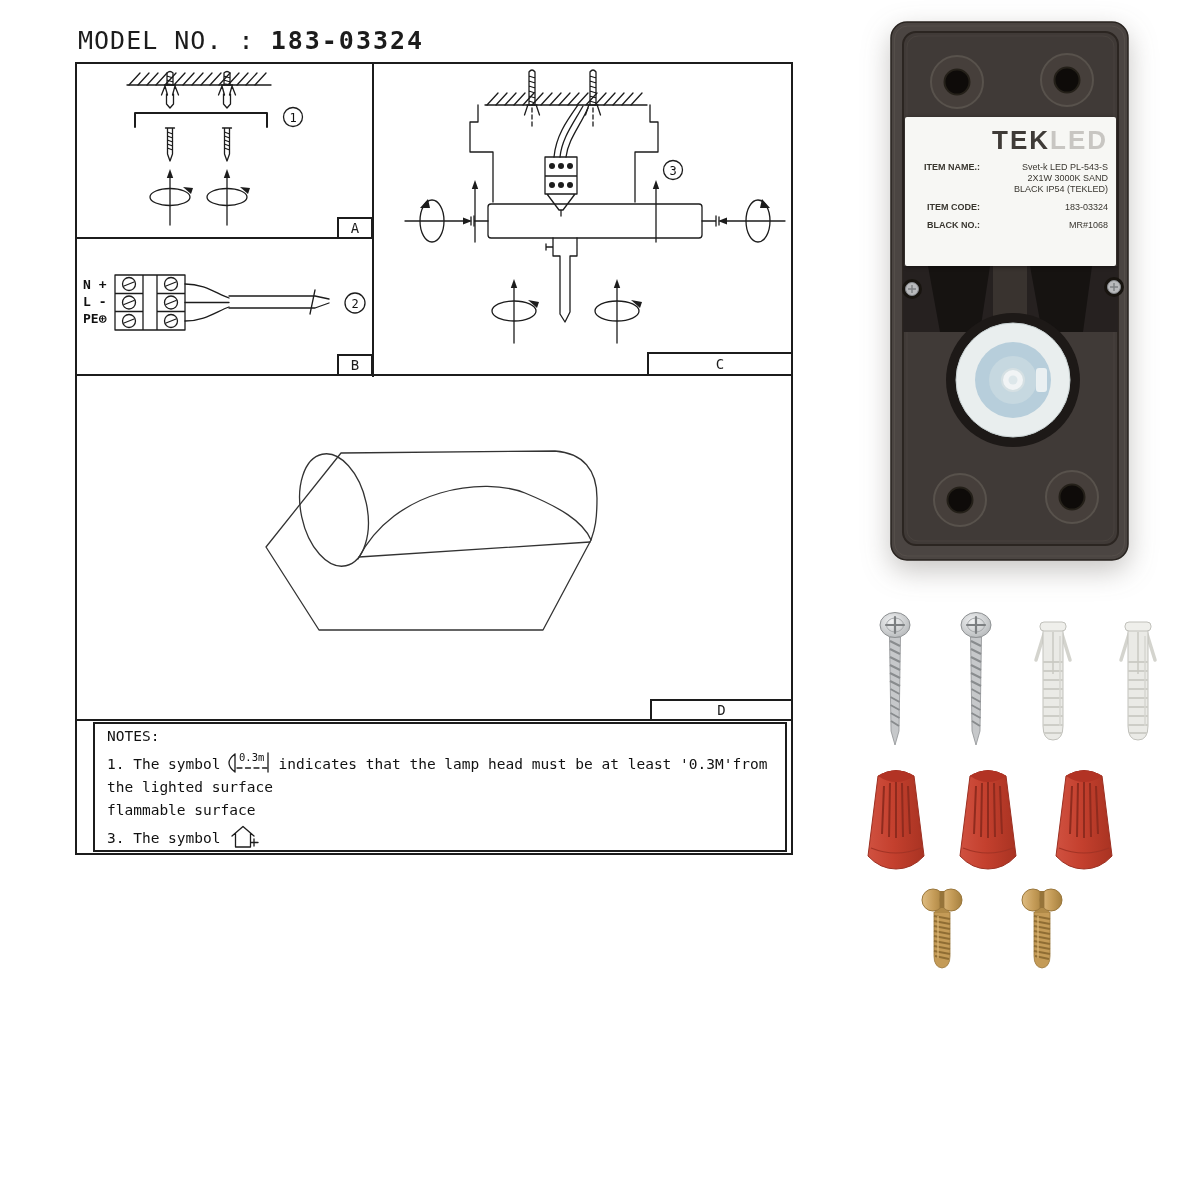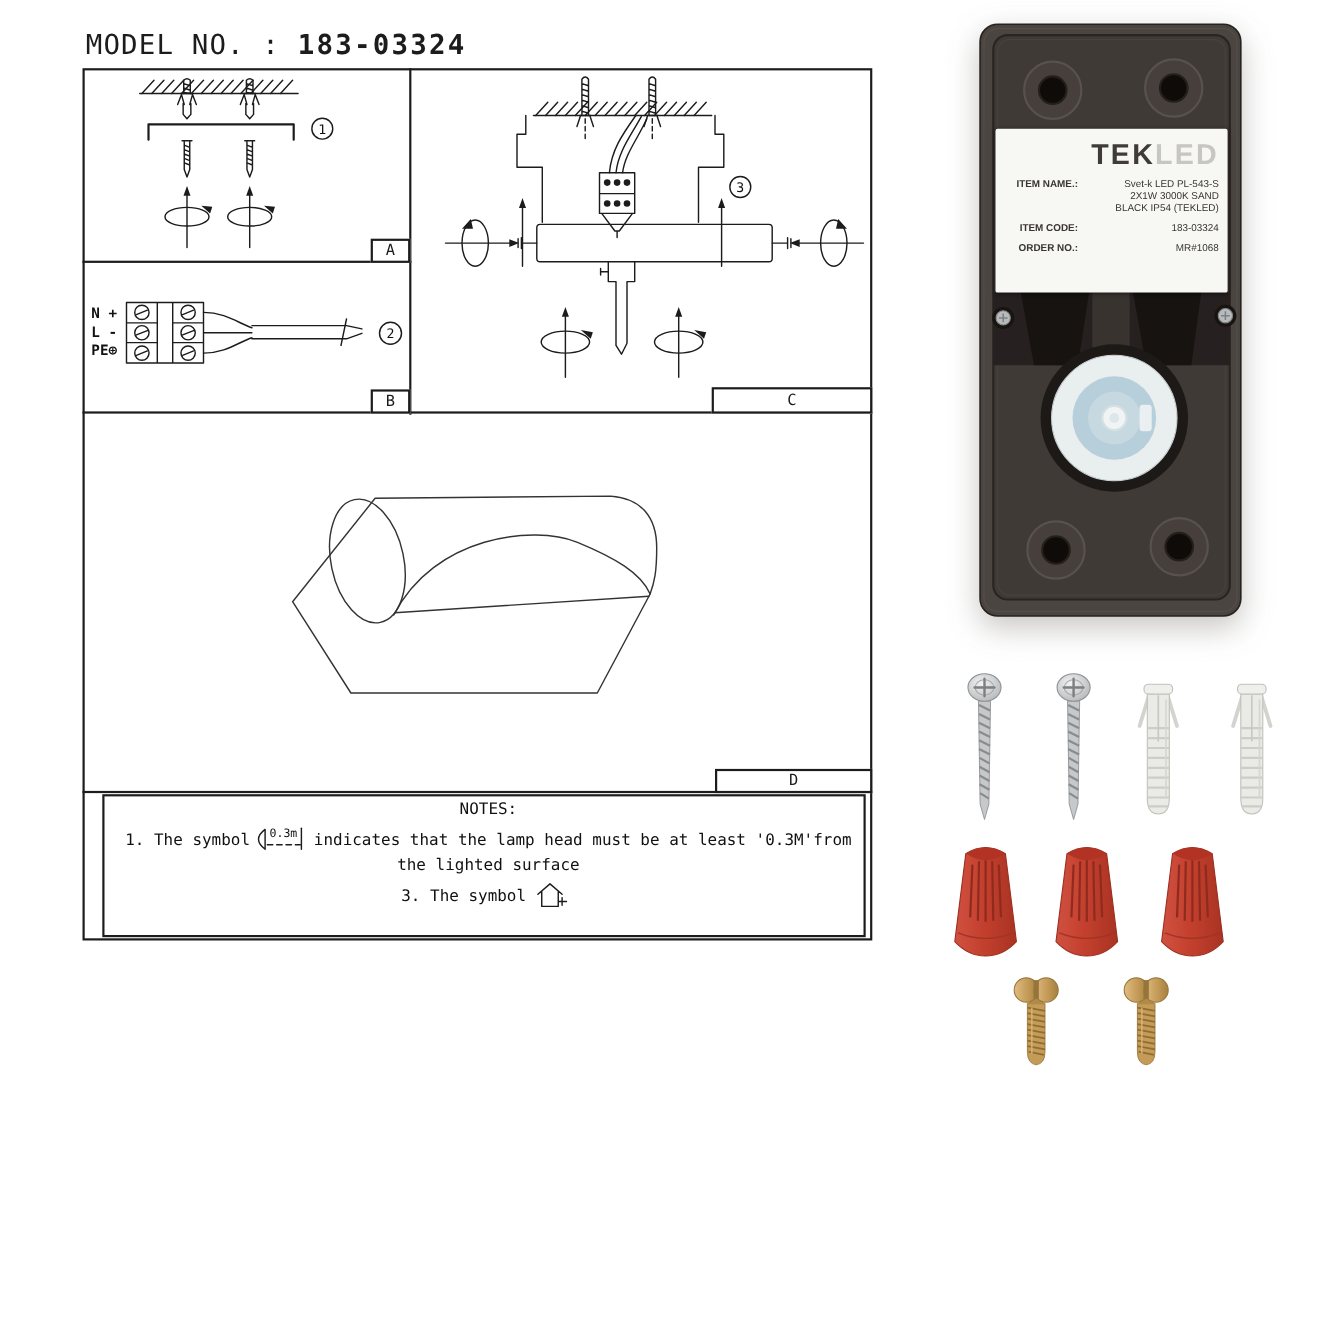--- a/index.html
+++ b/index.html
@@ -10,21 +10,21 @@
   #model-line{left:43px;top:26px;font-size:25px;letter-spacing:1px;white-space:nowrap;}
   #model-line .mv{font-weight:bold;letter-spacing:2px;}
   .frame{left:40px;top:62px;width:718px;height:793px;border:2px solid #1c1c1c;box-sizing:border-box;}
   .divider{background:#1c1c1c;}
   .corner-box{background:#ffffff;border:2px solid #1c1c1c;box-sizing:border-box;
               display:flex;align-items:center;justify-content:center;
               font-size:14px;font-family:"DejaVu Sans Mono",monospace;}
   
   #notes-box{left:58px;top:722px;width:694px;height:130px;border:2px solid #1c1c1c;background:#fff;
              box-sizing:border-box;padding:1px 4px 0 12px;}
-  .notes-line{display:flex;align-items:flex-end;white-space:pre;font-size:14.5px;line-height:23px;color:#111;justify-content:center;}
+  .notes-line{display:flex;align-items:flex-end;white-space:pre;font-size:14.5px;line-height:23px;color:#111;}
   .notes-line svg{margin-bottom:1px;}
   .sym-tight{margin:0 1px;}
   .sym-spaced{margin:0 6px;}
   
   svg .k{stroke:#1c1c1c;fill:none;stroke-width:1.3;stroke-linecap:round;stroke-linejoin:round;}
   svg .k2{stroke:#1c1c1c;fill:none;stroke-width:2;stroke-linecap:round;stroke-linejoin:round;}
   svg .f{fill:#1c1c1c;stroke:none;}
   svg text.t{font-family:"DejaVu Sans Mono",monospace;fill:#111;}
   svg .sk{stroke:#333;fill:none;stroke-width:1.3;stroke-linecap:round;stroke-linejoin:round;}
   
@@ -192,20 +192,21 @@
       <span>1. The symbol</span>
       <svg class="sym-tight" width="56" height="27" viewBox="0 0 56 27">
         <path class="k" d="M13,6 Q1,15 13,24 M13,6 V24"></path>
         <path class="k" stroke-dasharray="5 3.5" d="M15,20 H45"></path>
         <path class="k" d="M46,5 V24" stroke-width="1.6"></path>
         <text class="t" x="17" y="13" font-size="10.5">0.3m</text>
       </svg>
       <span>indicates that the lamp head must be at least '0.3M'from</span>
     </div>
     <div class="notes-line"><span>the lighted surface</span></div>
+    <div class="notes-line"><span>flammable surface</span></div>
     <div class="notes-line">
       <span>3. The symbol</span>
       <svg class="sym-spaced" width="33" height="27" viewBox="0 0 33 27">
         <path class="k" d="M5,14 L16,4.5 L27,14 M8.5,11.5 V25 H23.5 V11.5 M23.5,20.5 H31 M27,17 V24"></path>
       </svg>
     </div>
   </div>
 
   <svg class="abs" id="fixture-svg" style="left:855px;top:20px" width="240" height="542" viewBox="0 0 240 542">
     <rect x="1" y="2" width="237" height="538" rx="16" fill="#4b4542" stroke="#28231f" stroke-width="1.5"></rect>
@@ -264,21 +265,21 @@
     </div>
     <div class="lrow">
       <span class="k">ITEM NAME.:</span>
       <span class="v">Svet-k LED PL-543-S 2X1W 3000K SAND BLACK IP54 (TEKLED)</span>
     </div>
     <div class="lrow">
       <span class="k">ITEM CODE:</span>
       <span class="v">183-03324</span>
     </div>
     <div class="lrow">
-      <span class="k">ORDER NO.:</span>
+      <span class="k">BLACK NO.:</span>
       <span class="v">MR#1068</span>
     </div>
   </div>
 
   <svg class="abs" style="left:830px;top:598px" width="310" height="392" viewBox="0 0 310 392">
     <defs>
       <radialGradient id="g-sil" cx="40%" cy="35%" r="75%">
         <stop offset="0%" stop-color="#f2f3f4"></stop>
           <stop offset="100%" stop-color="#b2b5b7"></stop>
       </radialGradient>

